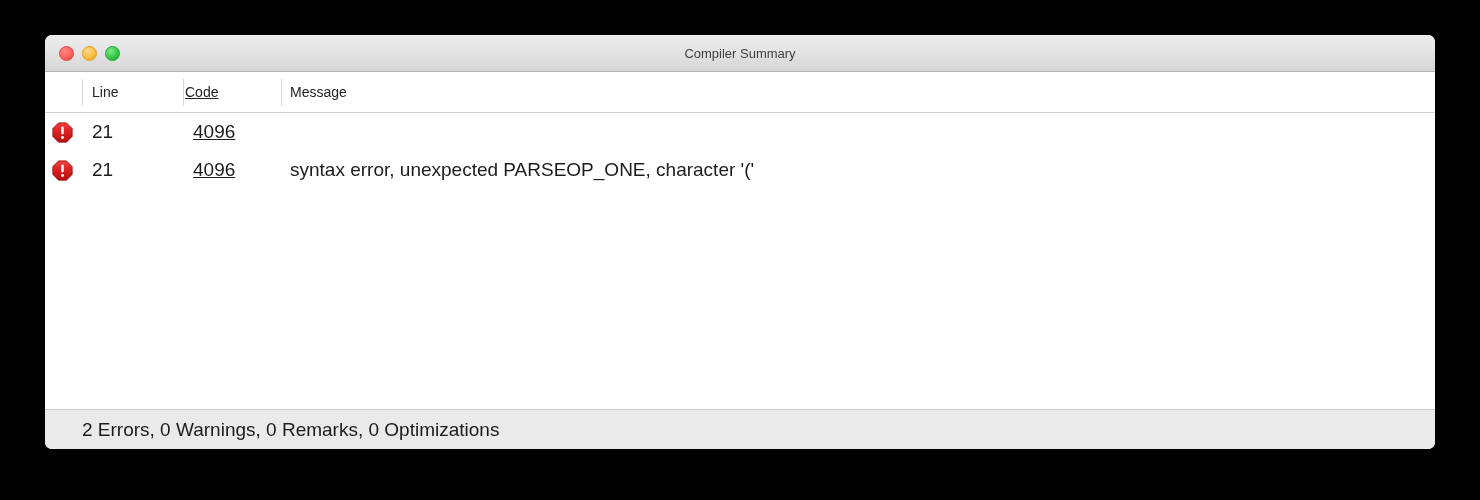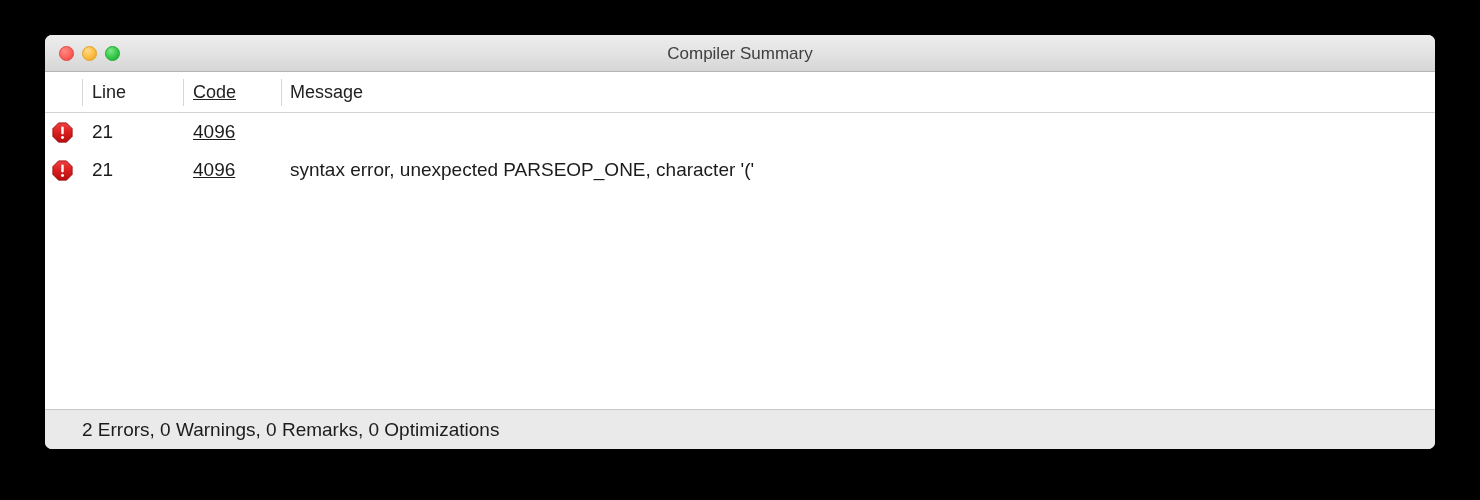--- a/index.html
+++ b/index.html
@@ -53,21 +53,21 @@
   .light.max    { background: radial-gradient(circle at 35% 30%, #7ee787 0%, #34c749 55%, #1aa334 100%); border: 1px solid #1aac2a; }
 
   #window-title {
     position: absolute;
     left: 0;
     right: 0;
     top: 0;
     height: 37px;
     line-height: 37px;
     text-align: center;
-    font-size: 17px;
+    font-size: 13px;
     color: #404040;
     font-family: "Liberation Sans", sans-serif;
   }
 
   
   #table-header {
     position: relative;
     height: 41px;
     background: #ffffff;
     border-bottom: 1px solid #d2d2d2;
@@ -78,26 +78,26 @@
     top: 7px;
     width: 1px;
     height: 27px;
     background: #d7d7d7;
   }
   .header-cell {
     position: absolute;
     top: 0;
     height: 52px;
     line-height: 41px;
-    font-size: 18px;
+    font-size: 14px;
     color: #222222;
     white-space: nowrap;
   }
   #hdr-line    { left: 47px; }
-  #hdr-code    { left: 148px; text-decoration: underline; }
+  #hdr-code    { left: 140px; text-decoration: underline; }
   #hdr-message { left: 245px; }
 
   
   #rows-area {
     position: relative;
     height: 295px;
     background: #ffffff;
   }
   .row {
     position: relative;

